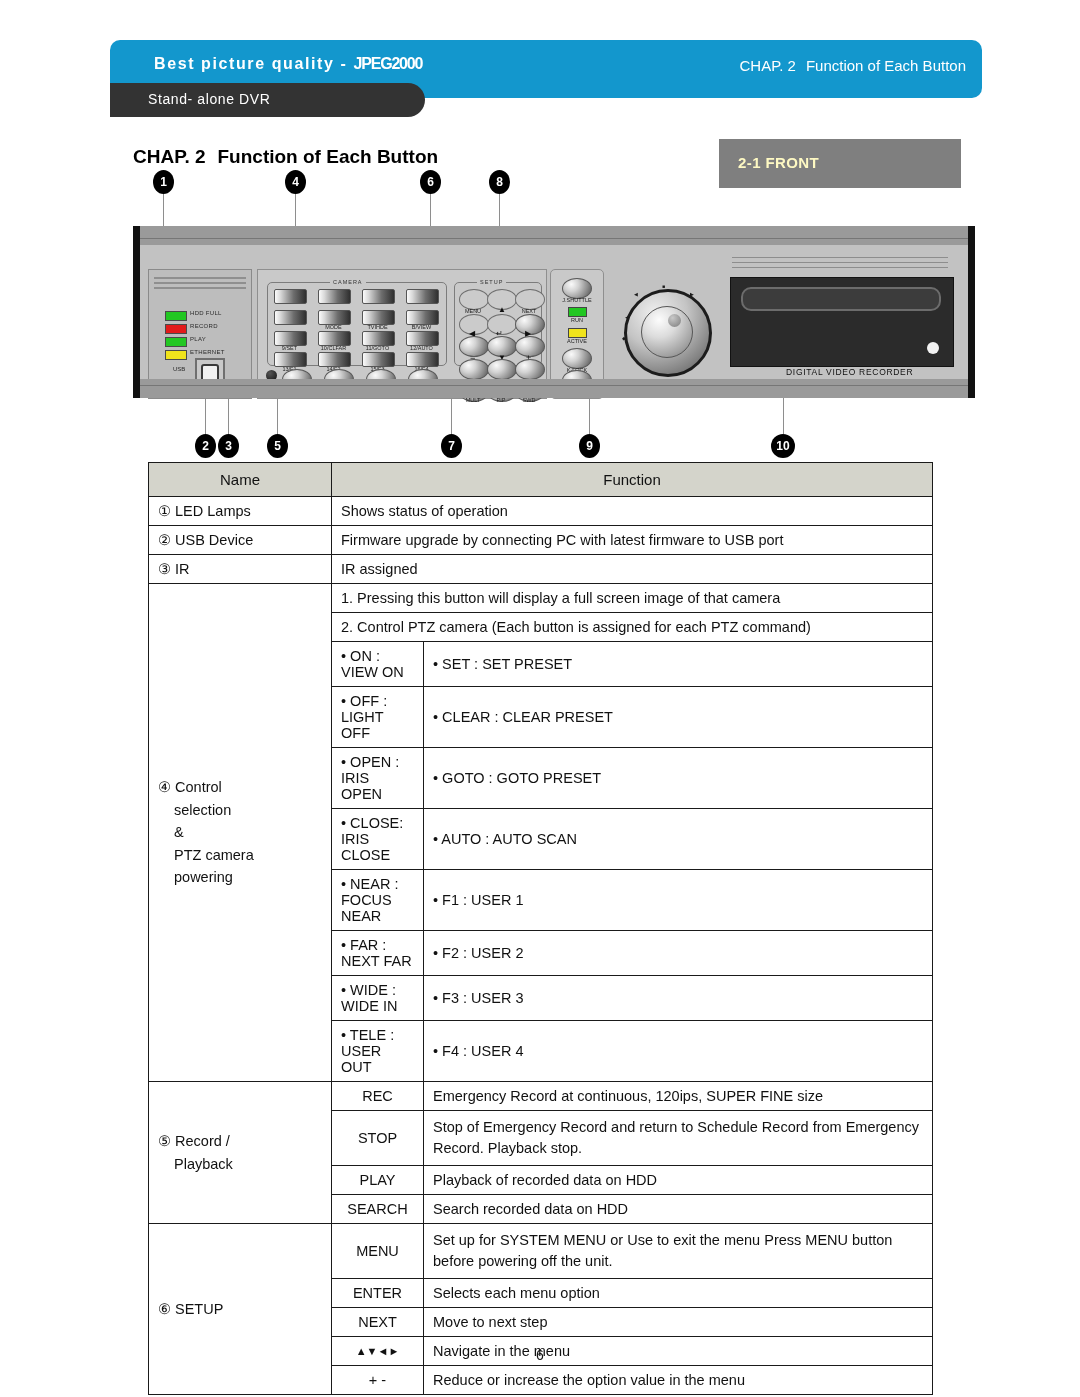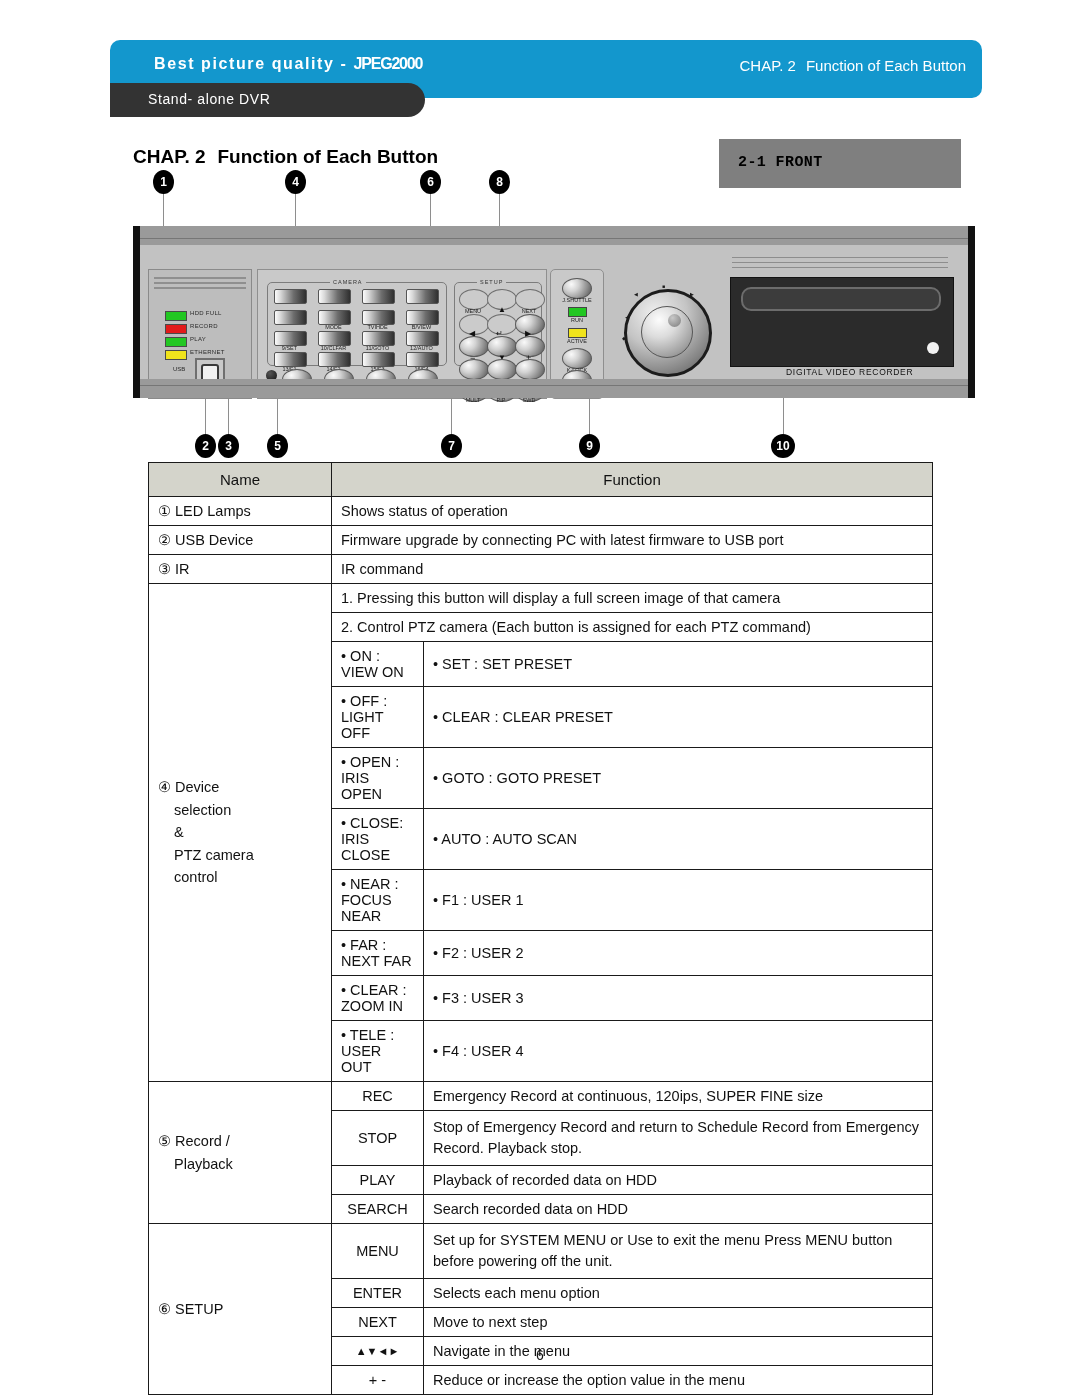--- a/index.html
+++ b/index.html
@@ -42,23 +42,22 @@
   .page-title{
     position:absolute;left:133px;top:146px;
     font-size:19px;font-weight:bold;white-space:nowrap;
   }
   .page-title .ch{margin-right:12px;}
   .front-box{
     position:absolute;left:719px;top:139px;width:242px;height:49px;
     background:#7f7f7f;
   }
   .front-box span{
-    position:absolute;left:19px;top:15px;color:#000000;font-weight:bold;font-size:15px;
+    position:absolute;left:19px;top:15px;color:#fef9c3;font-weight:bold;font-size:15px;
     letter-spacing:0.4px;
-    font-family:Liberation Mono, monospace;
   }
 
   
   .callout{
     position:absolute;width:21px;height:24px;border-radius:50%;
     background:#000;color:#fff;font-size:12px;font-weight:bold;
     text-align:center;line-height:24px;z-index:6;
   }
   .callout.wide{width:24px;}
   .lead{position:absolute;width:1px;background:#8e8e8e;z-index:3;}
@@ -422,30 +421,30 @@
       <td colspan="2">Shows status of operation</td>
     </tr>
 
     <tr>
       <td>② USB Device</td>
       <td colspan="2">Firmware upgrade by connecting PC with latest firmware to USB port</td>
     </tr>
 
     <tr>
       <td>③ IR</td>
-      <td colspan="2">IR command</td>
+      <td colspan="2">IR assigned</td>
     </tr>
 
     <tr>
       <td class="nm" rowspan="10">
-        <span class="ln">④ Device</span>
+        <span class="ln">④ Control</span>
         <span class="ln ind">selection</span>
         <span class="ln ind">&amp;</span>
         <span class="ln ind">PTZ camera</span>
-        <span class="ln ind">control</span>
+        <span class="ln ind">powering</span>
       </td>
       <td colspan="2">1. Pressing this button will display a full screen image of that camera</td>
     </tr>
     <tr>
       <td colspan="2">2. Control PTZ camera (Each button is assigned for each PTZ command)</td>
     </tr>
 
     <tr>
       <td>• ON : VIEW ON</td>
       <td>• SET : SET PRESET</td>
@@ -464,21 +463,21 @@
     </tr>
     <tr>
       <td>• NEAR : FOCUS NEAR</td>
       <td>• F1 : USER 1</td>
     </tr>
     <tr>
       <td>• FAR : NEXT FAR</td>
       <td>• F2 : USER 2</td>
     </tr>
     <tr>
-      <td>• CLEAR : ZOOM IN</td>
+      <td>• WIDE : WIDE IN</td>
       <td>• F3 : USER 3</td>
     </tr>
     <tr>
       <td>• TELE : USER OUT</td>
       <td>• F4 : USER 4</td>
     </tr>
 
     <tr>
       <td class="nm" rowspan="4">
         <span class="ln">⑤ Record /</span>

